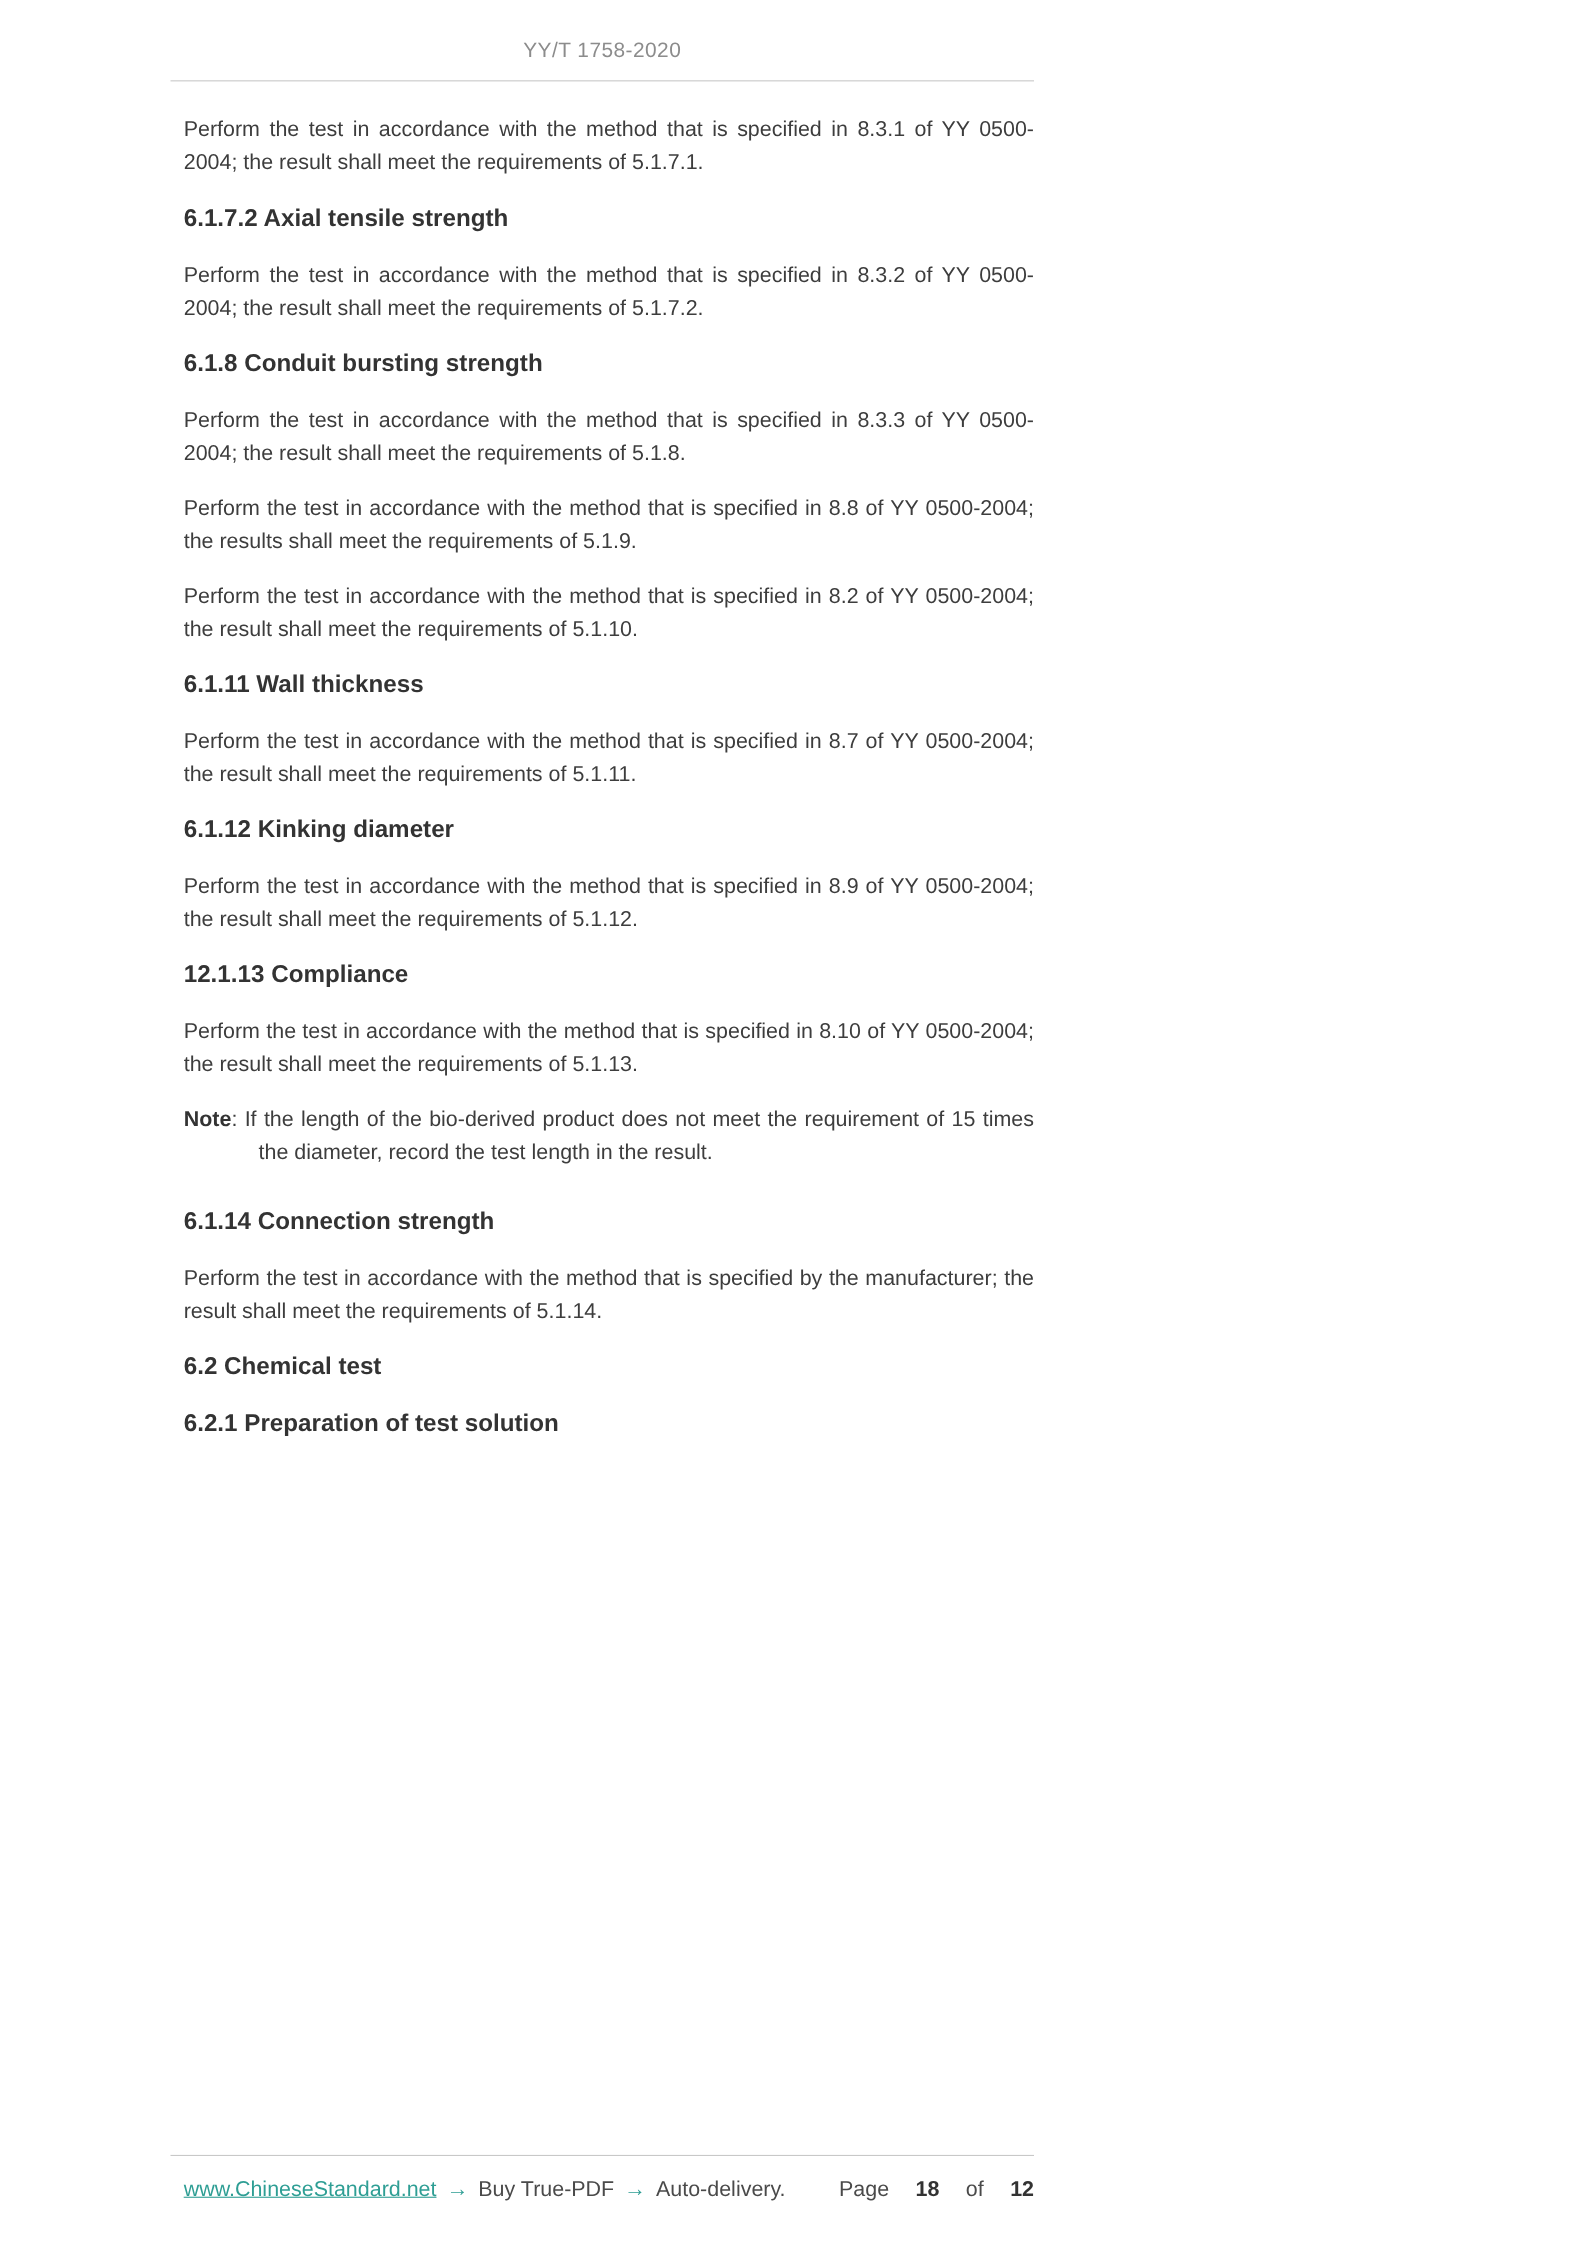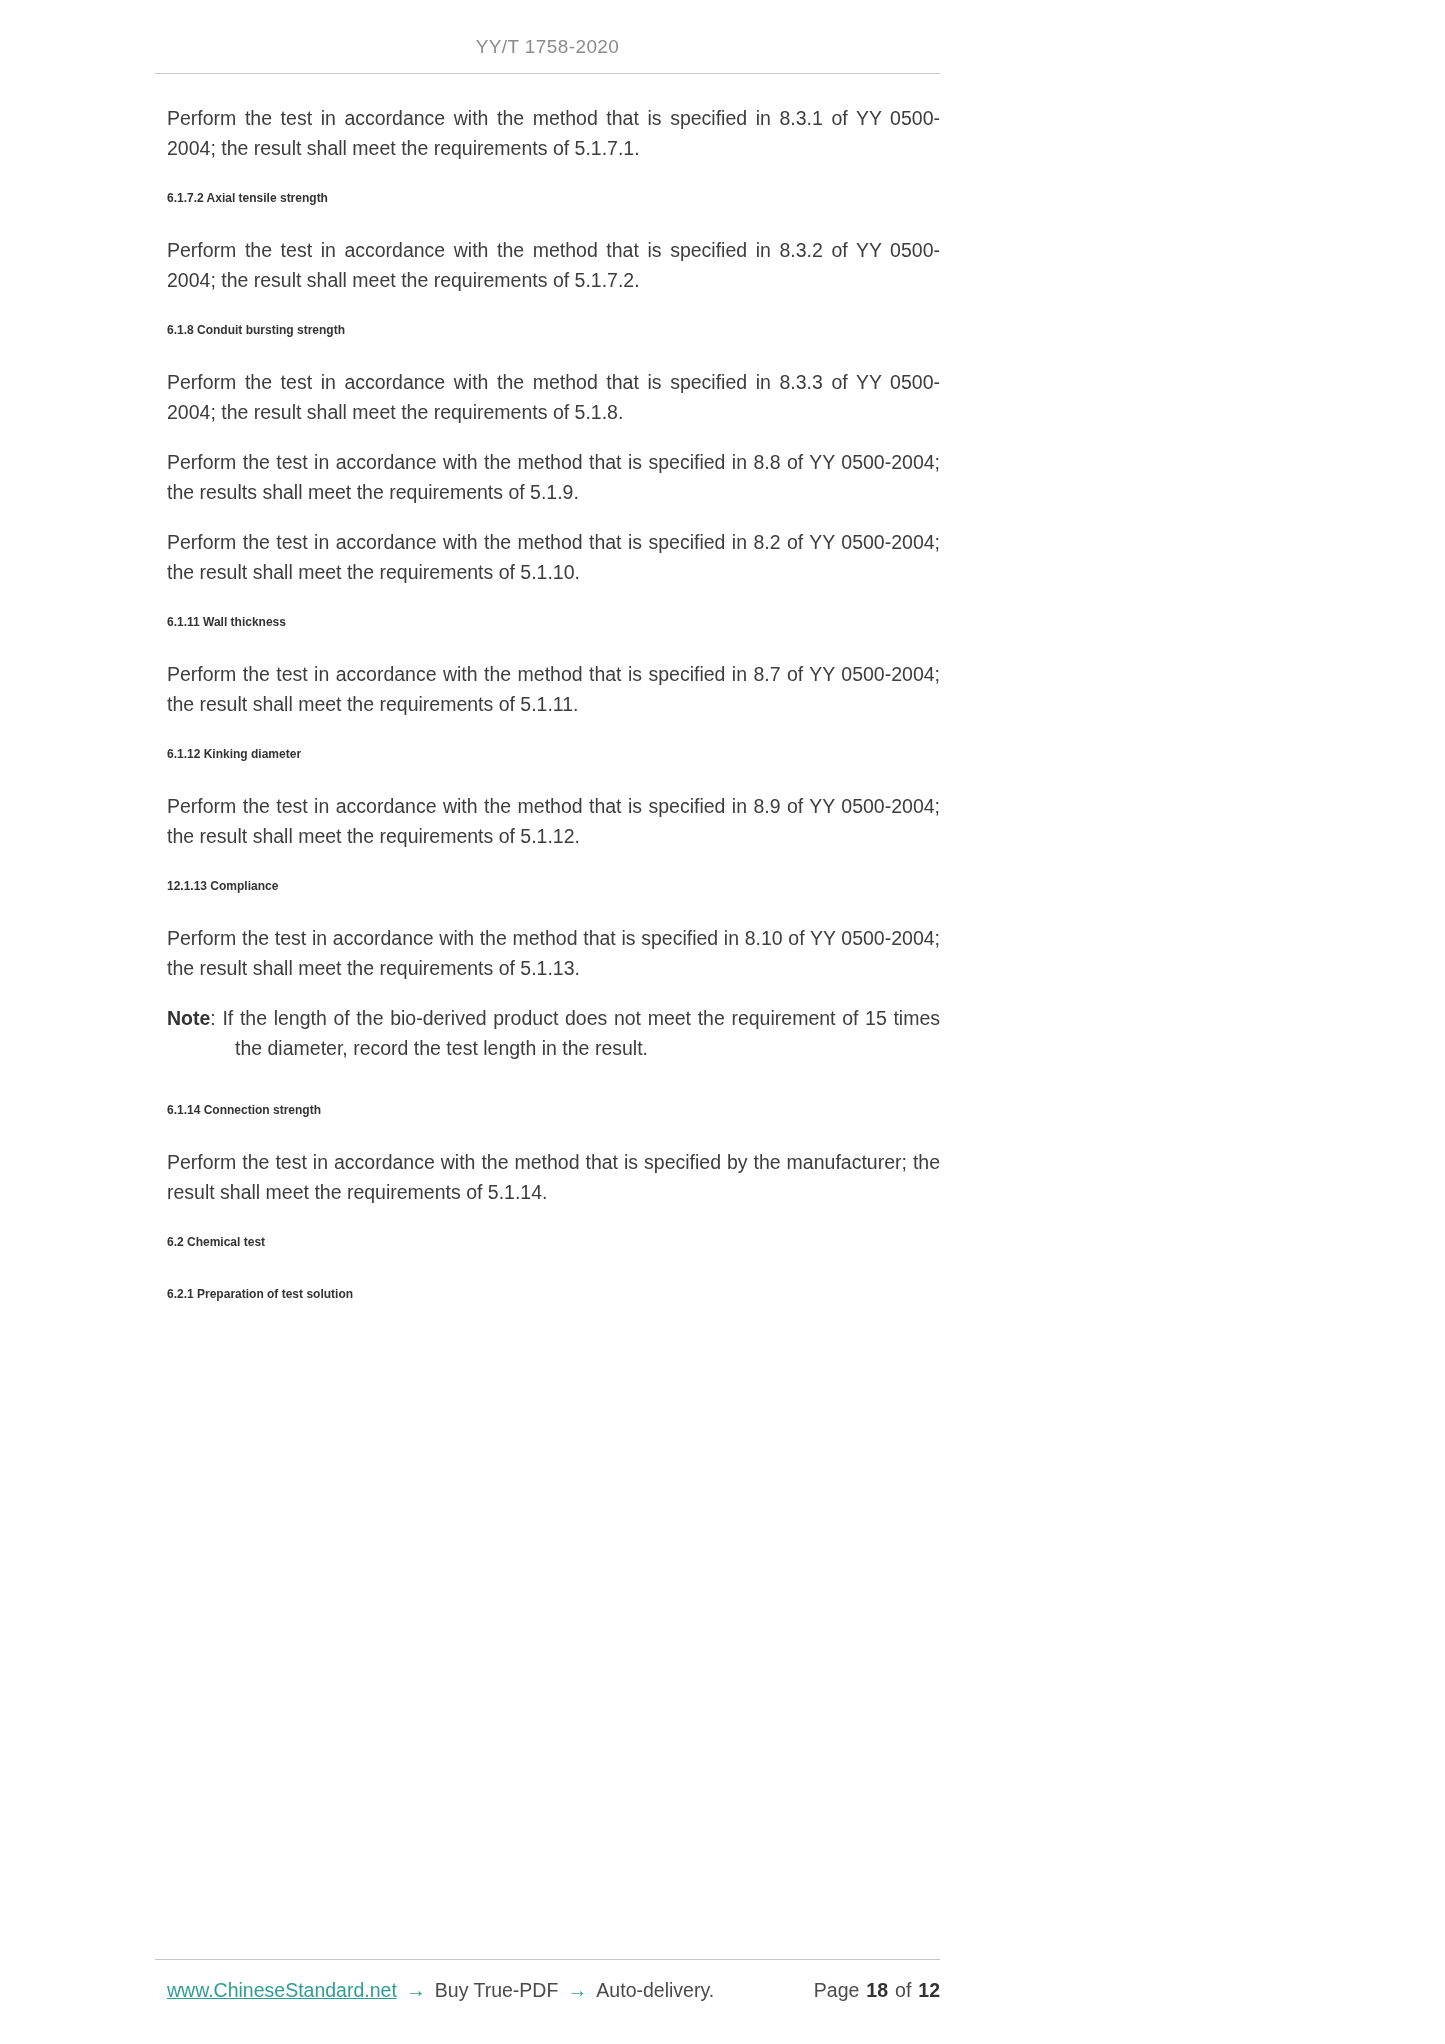--- a/index.html
+++ b/index.html
@@ -27,21 +27,21 @@
     height: 0;
   }
   .content {
     margin: 29px 505px 0 167px;
     font-size: 19.5px;
     line-height: 30px;
     text-align: justify;
   }
   .content p { margin: 0 0 20px 0; }
   .content h3 {
-    font-size: 12px;
+    font-size: 22px;
     line-height: 30px;
     font-weight: bold;
     color: var(--heading, #333333);
     margin: 0 0 22px 0;
     text-align: left;
   }
   .note {
     padding-left: 68px;
     text-indent: -68px;
     margin: 0 0 32px 0 !important;
@@ -55,21 +55,21 @@
   }
   .footer-row {
     display: flex;
     justify-content: space-between;
     align-items: baseline;
     padding: 19px 0 0 12px;
     font-size: 19.5px;
     color: #4a4a4a;
   }
   .footer-left { display: flex; align-items: baseline; gap: 9px; }
-  .footer-right { display: flex; align-items: baseline; gap: 7px; }
+  .footer-right { display: flex; align-items: baseline; gap: 24px; }
   .link {
     color: var(--accent, #2e9e94);
     text-decoration: underline;
     cursor: pointer;
   }
   .arrow-icon { color: var(--accent, #2e9e94); font-size: 20px; }
   .page-num { font-weight: bold; color: #333333; }
 </style>
 </head>
 <body>

